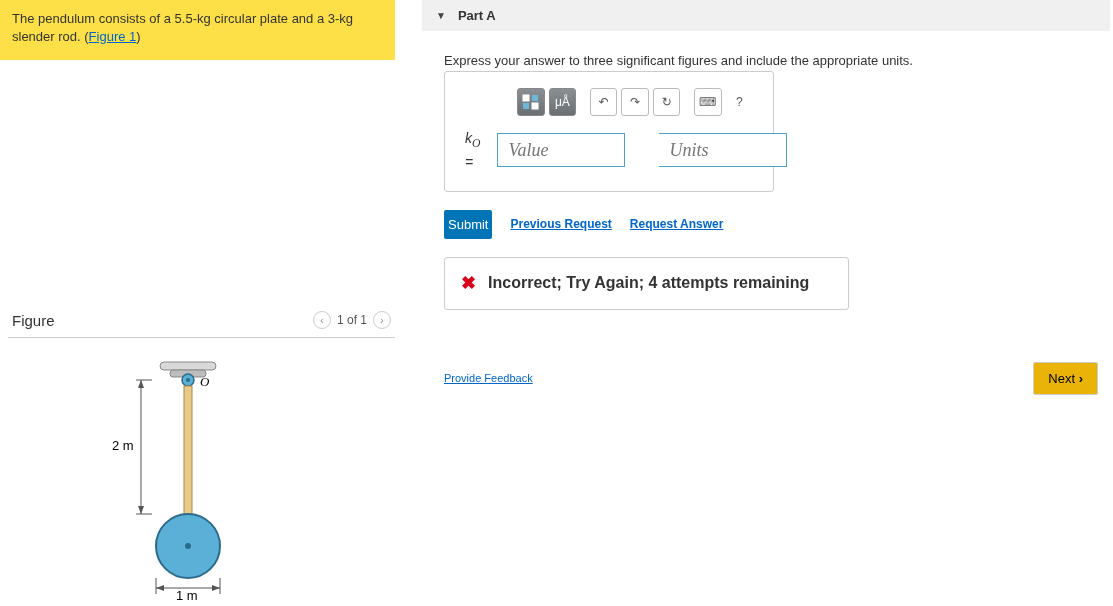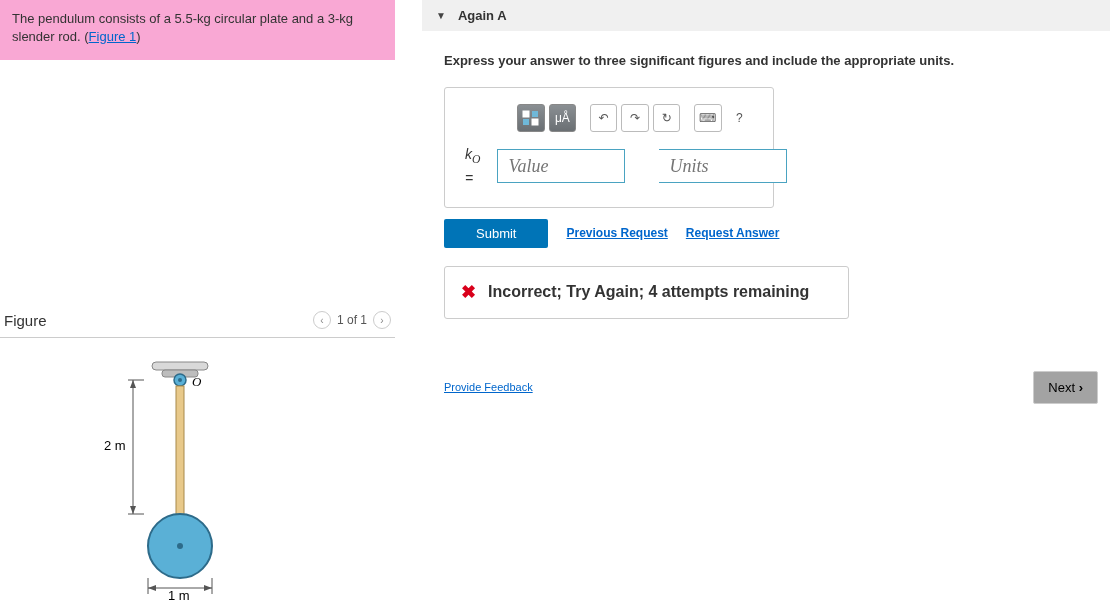--- a/index.html
+++ b/index.html
@@ -1,53 +1,53 @@
 <!DOCTYPE html>
 <html><head>
   <meta charset="utf-8">
   <style>
     * { box-sizing: border-box; margin: 0; padding: 0; }
     body { font-family: Arial, Helvetica, sans-serif; font-size: 13px; color: #333; width: 1113px; height: 606px; position: relative; background: #fff; }
     .left-col { position: absolute; left: 0; top: 0; width: 395px; }
-    .problem-statement { background: #f9a8d4; padding: 10px 12px 14px; font-size: 13px; line-height: 1.4; }
+    .problem-statement { background: #fde047; padding: 10px 12px 14px; font-size: 13px; line-height: 1.4; }
     .problem-statement a { color: #0066cc; text-decoration: underline; }
-    .figure-section { margin-top: 245px; }
+    .figure-section { margin-top: 245px; margin-left: 8px; }
     .figure-header { display: flex; align-items: center; border-bottom: 1px solid #ccc; padding: 6px 4px 8px; }
     .figure-title { font-size: 15px; font-weight: normal; color: #333; flex: 1; }
     .figure-nav { display: flex; align-items: center; gap: 6px; font-size: 12px; color: #555; }
     .nav-btn { width: 18px; height: 18px; border: 1px solid #ccc; border-radius: 50%; background: #fff; display: flex; align-items: center; justify-content: center; font-size: 10px; color: #888; cursor: pointer; }
     .figure-body { padding: 18px 0 0 100px; }
     .pendulum-svg { display: block; }
     .right-col { position: absolute; left: 422px; top: 0; width: 688px; }
     .part-header { background: #f0f0f0; padding: 8px 14px; display: flex; align-items: center; gap: 12px; }
     .part-header .tri { font-size: 10px; color: #444; }
     .part-header .title { font-weight: bold; font-size: 13px; }
     .part-body { padding: 20px 10px 10px 22px; font-size: 13px; line-height: 1.5; }
     .prompt1 { margin-bottom: 10px; }
-    .prompt2 { font-weight: bold; margin-bottom: 16px; }
-    .answer-box { border: 1px solid #ccc; border-radius: 3px; padding: 16px 20px 18px; width: 330px; margin-bottom: 11px; }
+    .prompt2 { font-weight: normal; }
+    .answer-box { border: 1px solid #ccc; border-radius: 3px; padding: 16px 20px 18px; width: 330px; margin-bottom: 18px; }
     .toolbar { display: flex; align-items: center; gap: 4px; margin: 0 0 12px 52px; }
     .tb-btn { width: 30px; height: 28px; border: 1px solid #888; border-radius: 3px; display: flex; align-items: center; justify-content: center; font-size: 12px; background: linear-gradient(#8a8f93,#6a6f73); color: #fff; cursor: pointer; }
     .tb-btn.light { background: #fff; border: 1px solid #bbb; color: #555; }
     .tb-spacer { width: 6px; }
     .answer-row { display: flex; align-items: center; gap: 17px; }
     .answer-row .lbl { font-style: italic; font-size: 14px; }
     .val-input, .unit-input { height: 34px; border: 1px solid #4aa3c1; font-family: Georgia, 'Times New Roman', serif; font-style: italic; font-size: 18px; color: #0369a1; padding: 0 10px; }
     .val-input { width: 128px; }
     .unit-sep { width: 4px; height: 34px; background: #4aa3c1; }
     .unit-input { width: 128px; border-left: none; }
     .action-row { display: flex; align-items: center; gap: 18px; margin-bottom: 18px; }
-    .submit-btn { background: #0074b7; color: #fff; border: none; padding: 7px 32px; font-size: 13px; cursor: pointer; border-radius: 2px; }
+    .submit-btn { background: #0074b7; color: #fff; border: none; padding: 7px 4px; font-size: 13px; cursor: pointer; border-radius: 2px; }
     .link { color: #0066cc; text-decoration: underline; font-size: 12px; font-weight: bold; cursor: pointer; }
     .feedback-box { border: 1px solid #ccc; border-radius: 3px; padding: 12px 16px; display: flex; align-items: center; gap: 12px; width: 405px; }
     .x-icon { color: #d9001b; font-size: 18px; font-weight: bold; }
     .feedback-text { font-weight: bold; font-size: 16px; }
     .footer-row { display: flex; align-items: center; justify-content: space-between; margin-top: 52px; padding: 0 2px 0 0; }
     .provide-link { color: #0066cc; text-decoration: underline; font-size: 11px; cursor: pointer; }
-    .next-btn { background: #a3a3a3; border: 1px solid #ccc; padding: 8px 14px; font-size: 13px; cursor: pointer; border-radius: 2px; }
+    .next-btn { background: #eab308; border: 1px solid #ccc; padding: 8px 14px; font-size: 13px; cursor: pointer; border-radius: 2px; }
     .next-btn .arr { font-weight: bold; }
     .ital { font-style: italic; font-family: Georgia, serif; }
   </style>
 </head>
 <body>
 
 <div class="left-col">
   <div class="problem-statement">
     <span>The pendulum consists of a 5.5-kg circular plate and a 3-kg slender rod. (</span><a href="#">Figure 1</a><span>)</span>
   </div>
@@ -90,21 +90,21 @@
         <polygon points="112,232 104,229 104,235" fill="#555"></polygon>
         <text x="68" y="244" font-size="13">1 m</text>
       </svg>
     </div>
   </div>
 </div>
 
 <div class="right-col">
   <div class="part-header">
     <span class="tri">▼</span>
-    <span class="title">Again A</span>
+    <span class="title">Part A</span>
   </div>
   <div class="part-body">
     <div class="prompt2">Express your answer to three significant figures and include the appropriate units.</div>
 
     <div class="answer-box">
       <div class="toolbar">
         <div class="tb-btn">
           <svg width="18" height="16">
               <rect x="1" y="1" width="6" height="6" fill="#fff" stroke="#fff"></rect>
               <rect x="10" y="1" width="6" height="6" fill="#6fb8d8"></rect>

